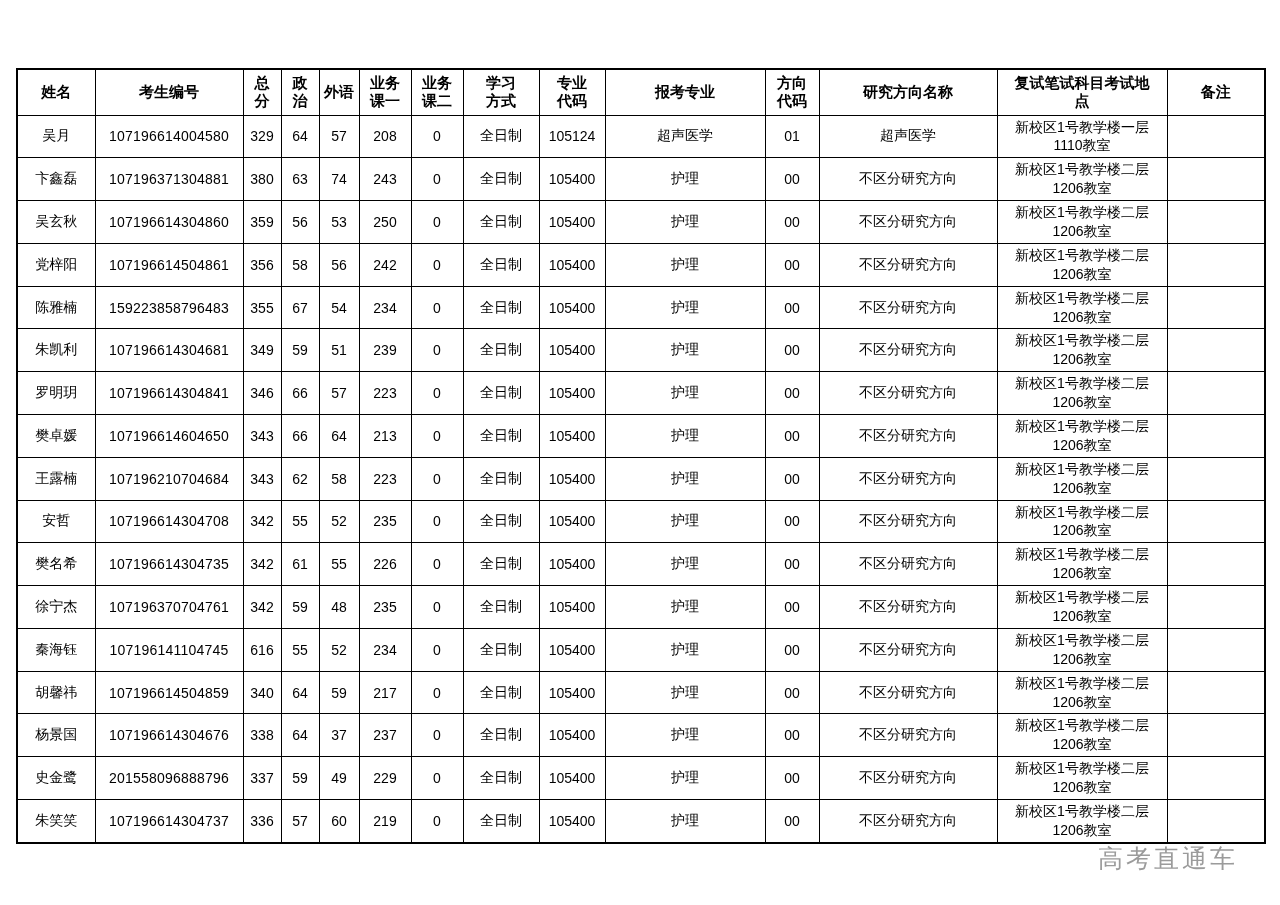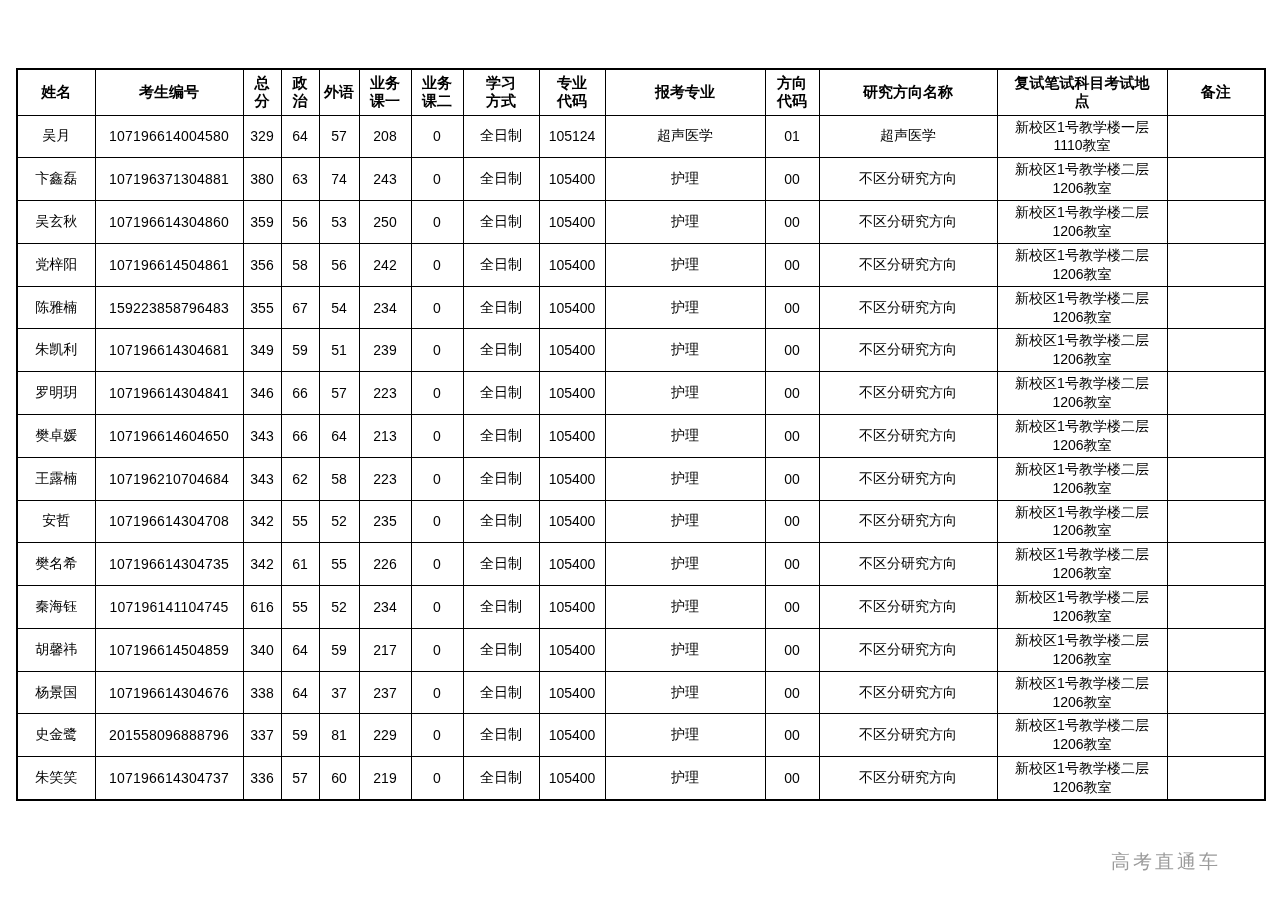--- a/index.html
+++ b/index.html
@@ -39,24 +39,24 @@
   table.results td {
     font-size: 14px;
     height: 37.5px;
     color: #000;
     white-space: pre-line;
   }
   td.cell-id { font-size: 14.5px; letter-spacing: 0.2px; }
   td.cell-loc { font-size: 12.5px; line-height: 1.35; margin-top: 11px; }
   .watermark {
     position: absolute;
-    right: 59px;
+    right: 42px;
     bottom: 30px;
     color: #9b9b9b;
-    font-size: 19px;
+    font-size: 25px;
     letter-spacing: 3px;
   }
 </style>
 </head>
 <body>
 
 <div class="page">
 
   <table class="results">
     <colgroup>
@@ -283,20 +283,37 @@
           <td>全日制</td>
           <td>105400</td>
           <td>护理</td>
           <td>00</td>
           <td>不区分研究方向</td>
           <td class="cell-loc">新校区1号教学楼二层
 1206教室</td>
           <td></td>
         </tr>
         <tr>
+          <td>徐宁杰</td>
+          <td class="cell-id">107196370704761</td>
+          <td>342</td>
+          <td>59</td>
+          <td>48</td>
+          <td>235</td>
+          <td>0</td>
+          <td>全日制</td>
+          <td>105400</td>
+          <td>护理</td>
+          <td>00</td>
+          <td>不区分研究方向</td>
+          <td class="cell-loc">新校区1号教学楼二层
+1206教室</td>
+          <td></td>
+        </tr>
+        <tr>
           <td>秦海钰</td>
           <td class="cell-id">107196141104745</td>
           <td>616</td>
           <td>55</td>
           <td>52</td>
           <td>234</td>
           <td>0</td>
           <td>全日制</td>
           <td>105400</td>
           <td>护理</td>
@@ -338,21 +355,21 @@
           <td>不区分研究方向</td>
           <td class="cell-loc">新校区1号教学楼二层
 1206教室</td>
           <td></td>
         </tr>
         <tr>
           <td>史金鹭</td>
           <td class="cell-id">201558096888796</td>
           <td>337</td>
           <td>59</td>
-          <td>81</td>
+          <td>49</td>
           <td>229</td>
           <td>0</td>
           <td>全日制</td>
           <td>105400</td>
           <td>护理</td>
           <td>00</td>
           <td>不区分研究方向</td>
           <td class="cell-loc">新校区1号教学楼二层
 1206教室</td>
           <td></td>

